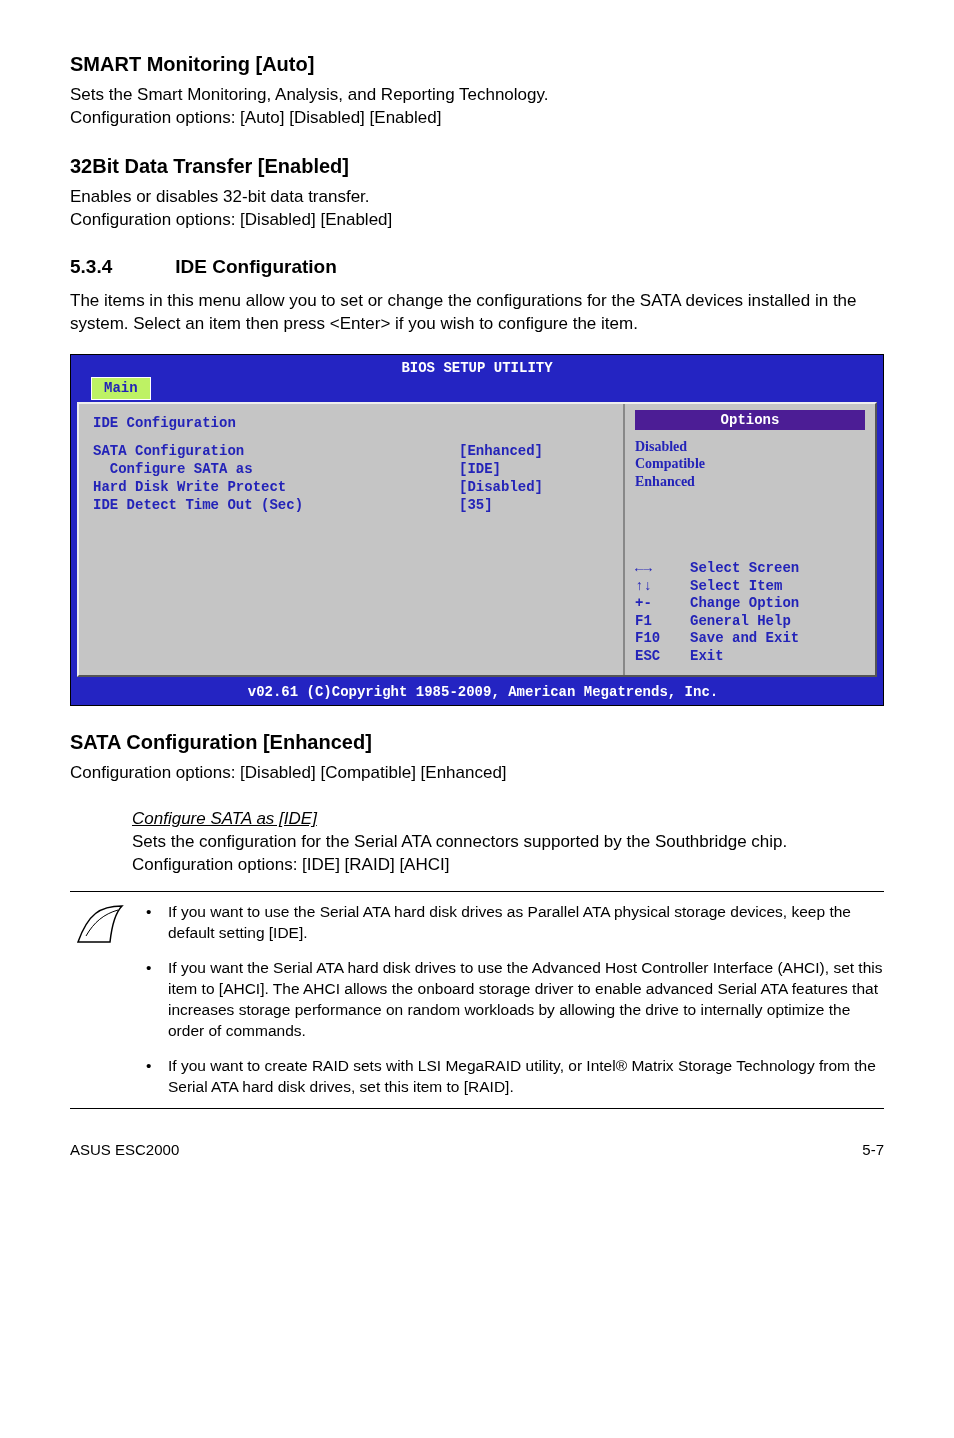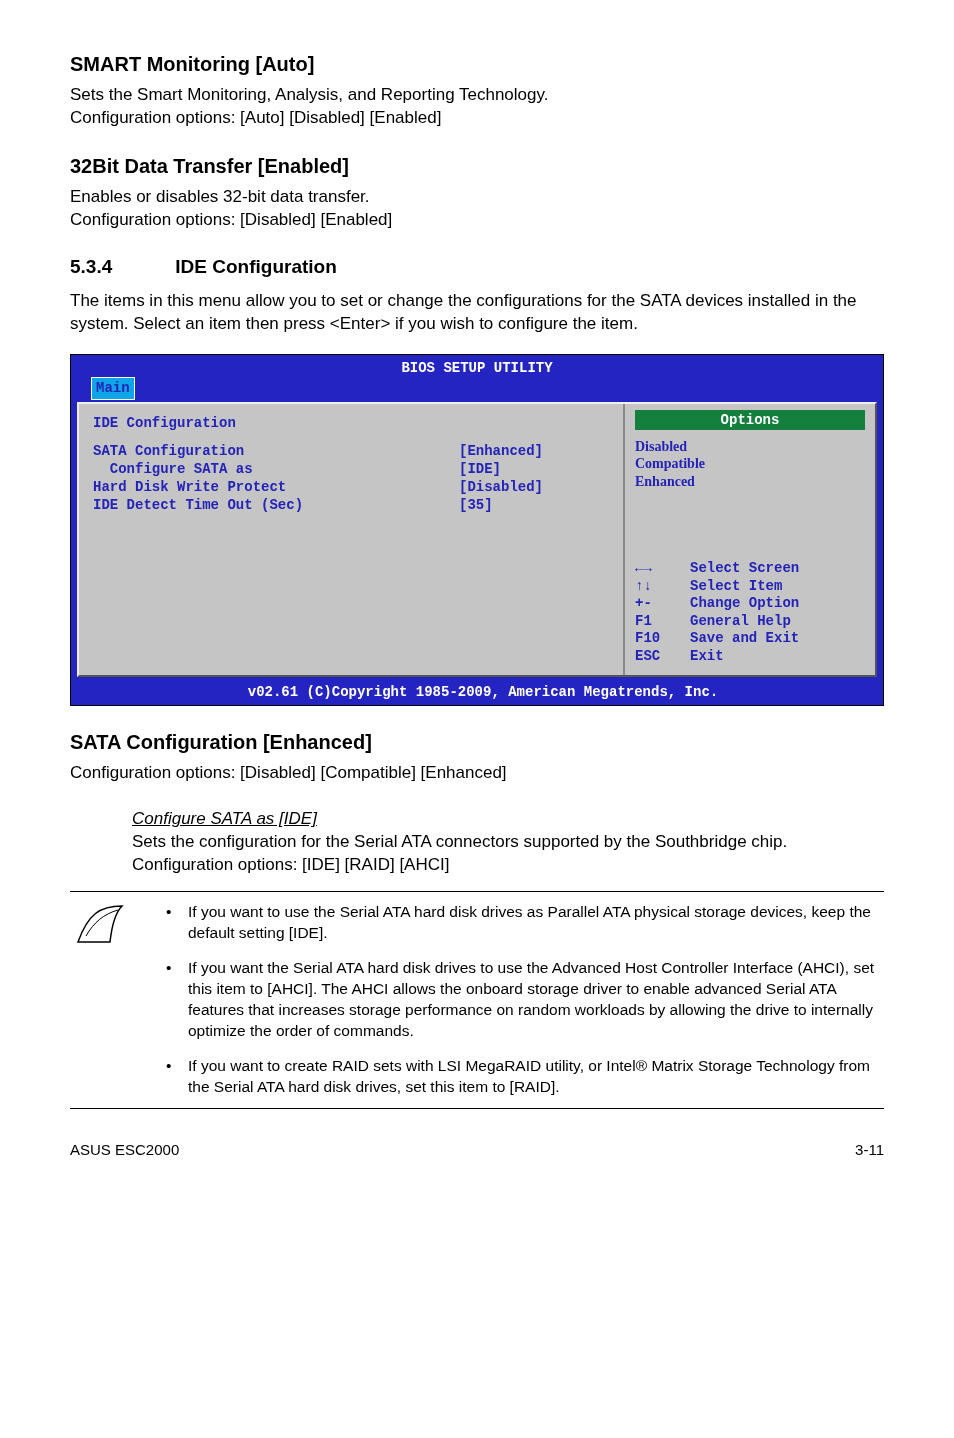--- a/index.html
+++ b/index.html
@@ -45,23 +45,23 @@
     font-weight: bold;
     padding: 4px 0 0 0;
     position: relative;
   }
   .bios-title { display:inline-block; }
   .bios-tabrow {
     padding: 0 20px;
   }
   .bios-tab {
     display: inline-block;
-    background: #0ea5e9;
+    background: #bef264;
     color: #2323b8;
-    padding: 1px 4px;
+    padding: 1px 12px;
     font-weight: bold;
     border: 1px solid #fff;
   }
   .bios-content {
     background: #c5c5c5;
     color: #2323b8;
     margin: 2px 6px 4px 6px;
     display: flex;
     border-top: 2px solid #eee;
     border-left: 2px solid #eee;
@@ -78,21 +78,21 @@
   .bios-left .label { flex:1; white-space: pre; }
   .bios-left .value { width: 150px; }
   .bios-right {
     width: 250px;
     padding: 6px 10px 10px 10px;
     font-weight: bold;
     display:flex;
     flex-direction: column;
   }
   .bios-options-header {
-    background: #15803d;
+    background: #4c1d95;
     color: #fff;
     text-align: center;
     padding: 1px 0;
     margin-bottom: 8px;
   }
   .bios-options-list div { line-height:1.25;font-family:Liberation Serif, serif; }
   .bios-help {
     margin-top: 70px;
   }
   .bios-help .hrow { display:flex; line-height:1.25;}
@@ -117,21 +117,20 @@
 
   
   .note-wrap {
     display: flex;
     border-top: 1px solid #000;
     border-bottom: 1px solid #000;
     padding: 10px 0;
     margin-bottom: 30px;
     margin-top: 4px;
     align-items: flex-start;
-    gap: 20px;
   }
   .note-icon-col {
     width: 70px;
     flex-shrink: 0;
     padding-top: 2px;
     padding-left: 6px;
   }
   .note-bullets {
     flex: 1;
     font-size: 15.5px;
@@ -271,14 +270,14 @@
     <ul>
       <li>If you want to use the Serial ATA hard disk drives as Parallel ATA physical storage devices, keep the default setting [IDE].</li>
       <li>If you want the Serial ATA hard disk drives to use the Advanced Host Controller Interface (AHCI), set this item to [AHCI]. The AHCI allows the onboard storage driver to enable advanced Serial ATA features that increases storage performance on random workloads by allowing the drive to internally optimize the order of commands.</li>
       <li>If you want to create RAID sets with LSI MegaRAID utility, or Intel® Matrix Storage Technology from the Serial ATA hard disk drives, set this item to [RAID].</li>
     </ul>
   </div>
 </div>
 
 <div class="page-footer">
   <span>ASUS ESC2000</span>
-  <span>3-11</span>
+  <span>5-7</span>
 </div>
 
 </body></html>

